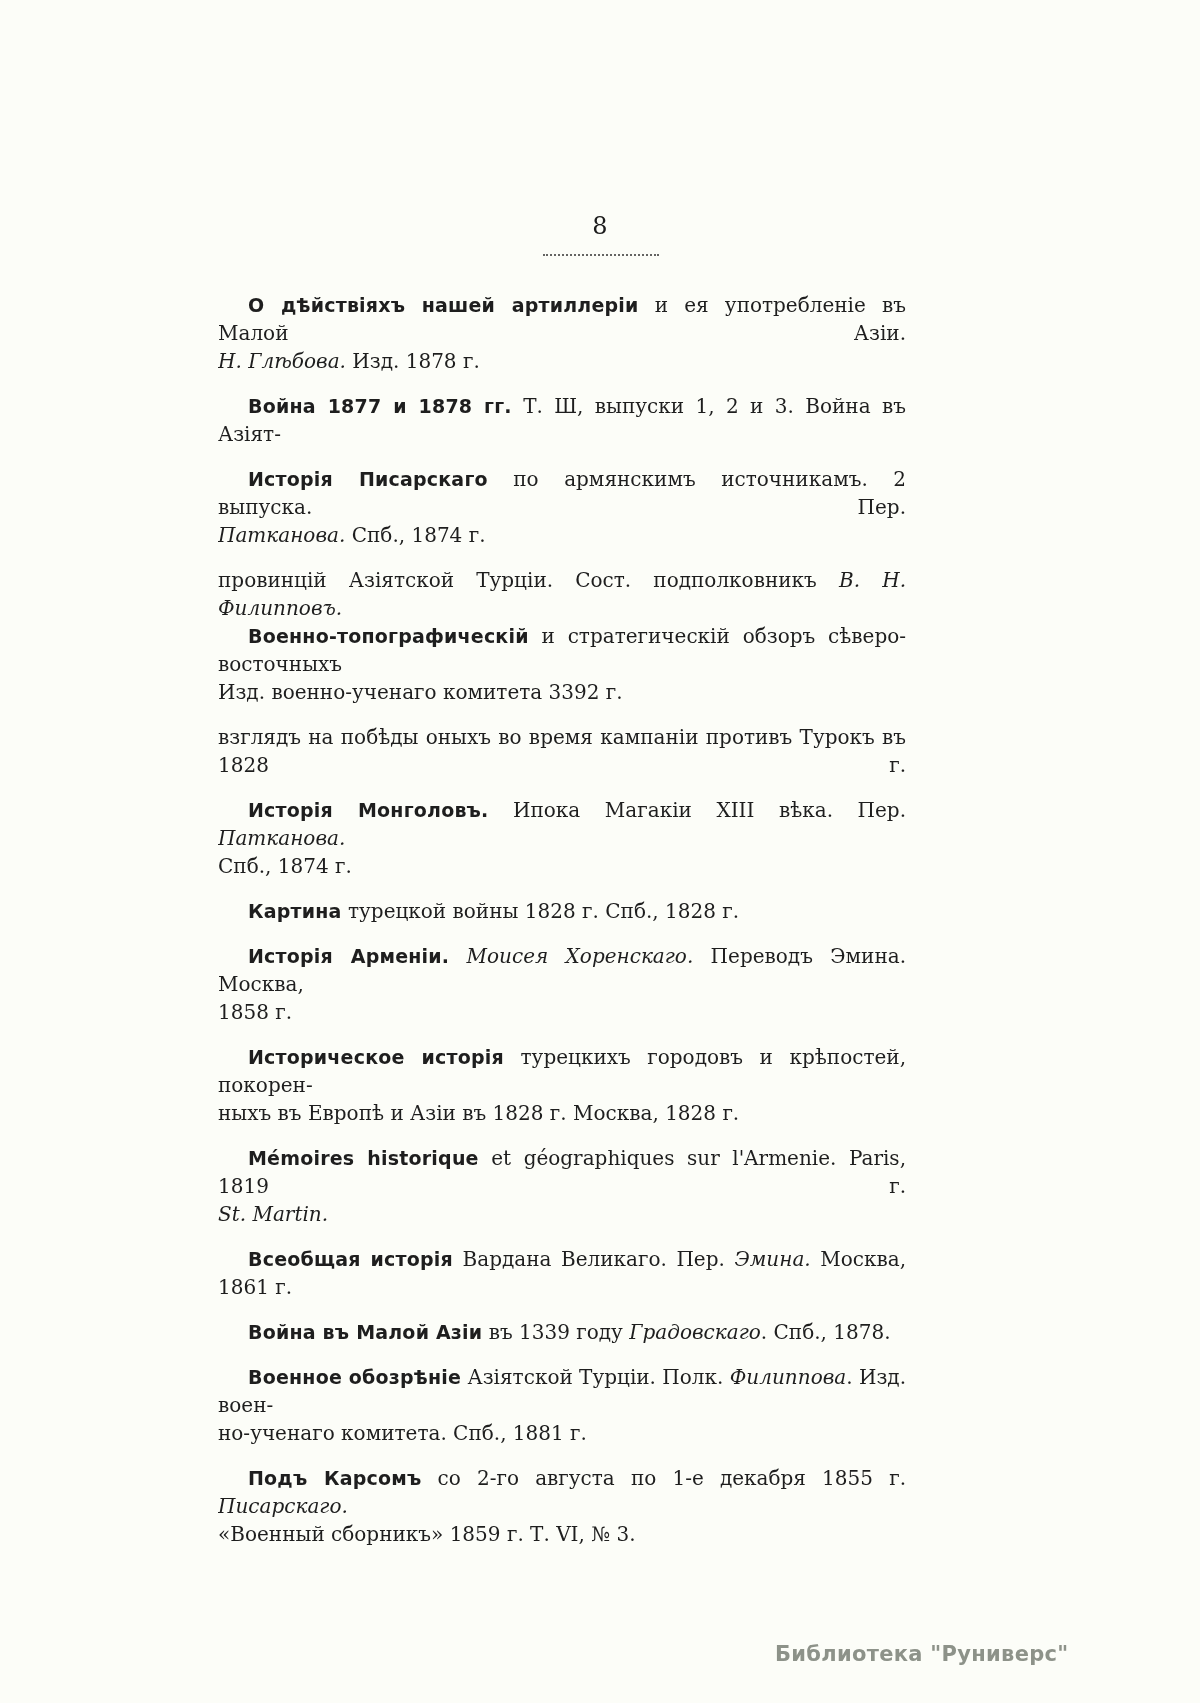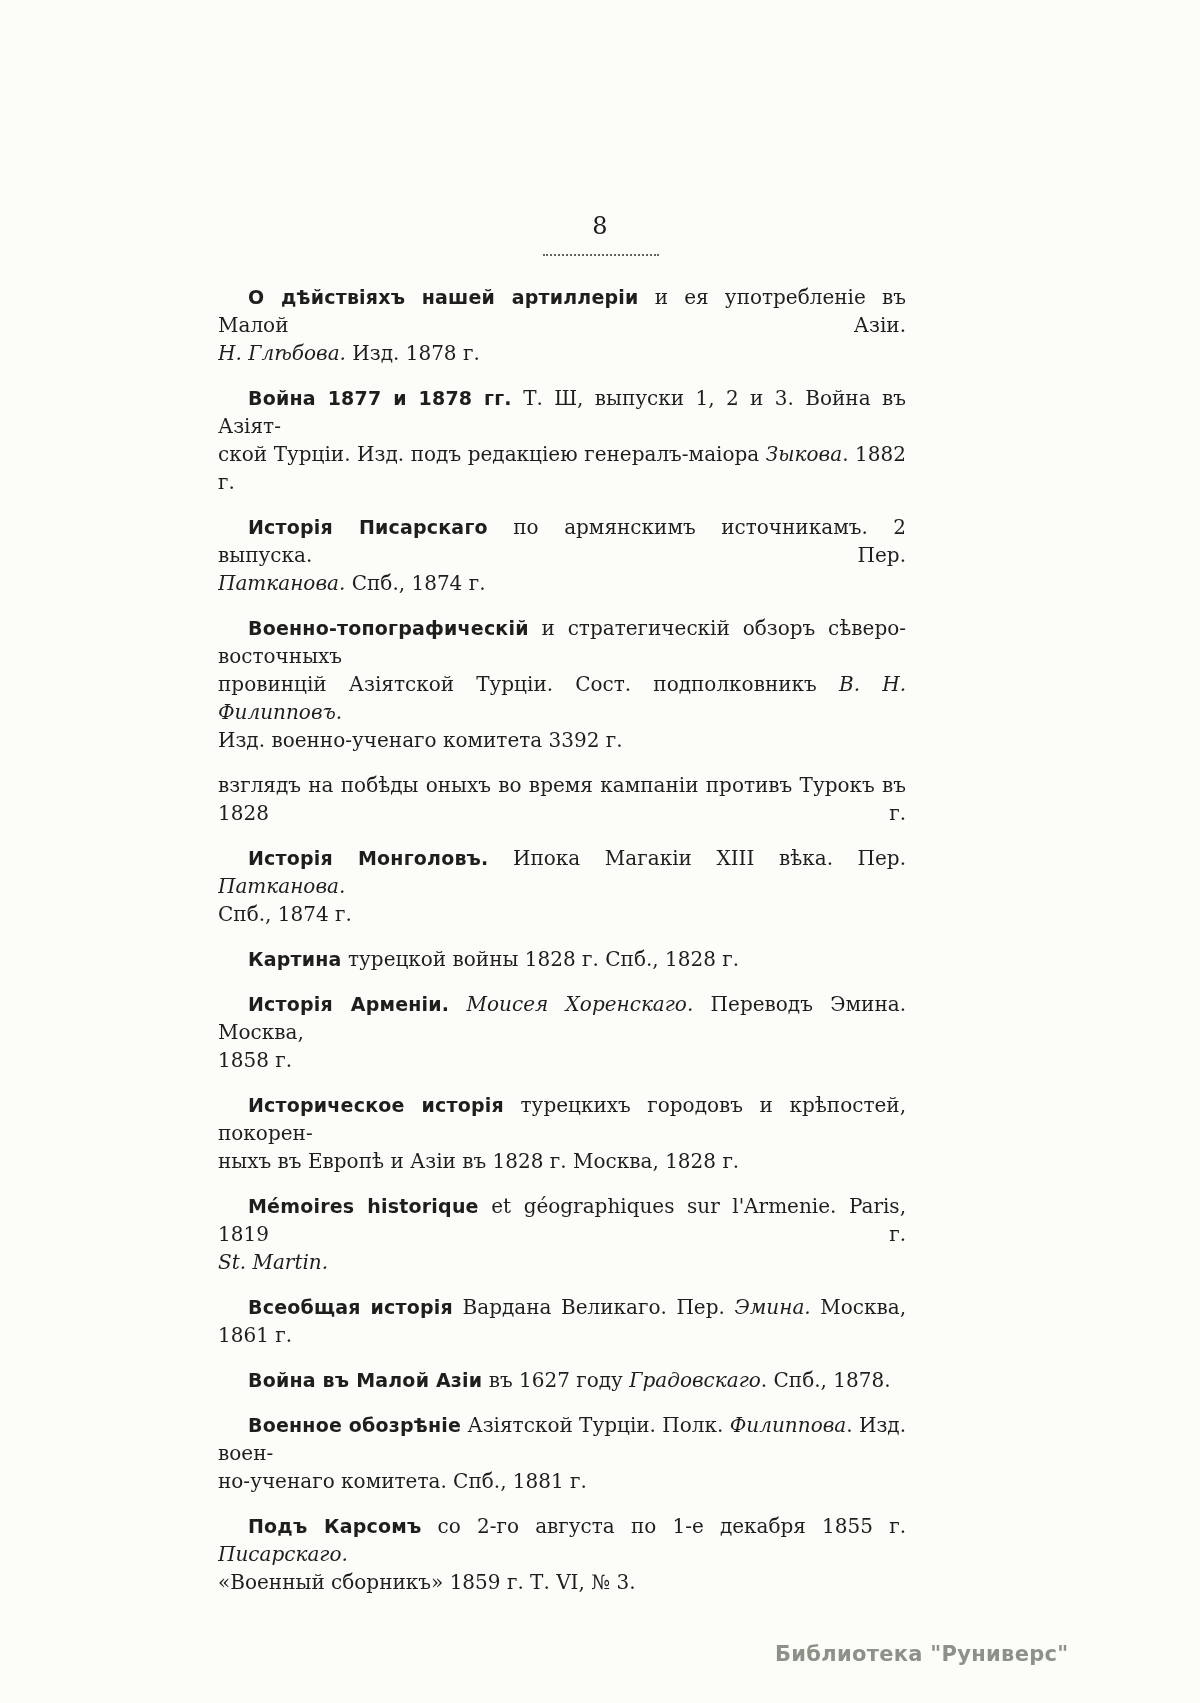--- a/index.html
+++ b/index.html
@@ -21,21 +21,21 @@
   }
   .header-rule {
     position: absolute;
     top: 254px; left: 543px; width: 116px;
     border-top: 2px dotted #4a4a4a;
     opacity: 0.85;
   }
 
   .entries {
     position: absolute;
-    top: 283px; left: 218px; width: 688px;
+    top: 291px; left: 218px; width: 688px;
   }
   .entry { margin-top: 17px; }
   .entry:first-child { margin-top: 0; }
 
   .line {
     font-size: 20px;
     line-height: 28px;
     color: #1e1e1e;
     text-align: justify;
     text-align-last: justify;
@@ -73,29 +73,28 @@
 
   <div class="header-rule"></div>
 
   <div class="entries">
       <div class="entry">
         <div class="line first"><span class="seg-b">О дѣйствіяхъ нашей артиллеріи</span><span class="seg-n"> и ея употребленіе въ Малой Азіи.</span></div>
         <div class="line last"><span class="seg-i">Н. Глѣбова.</span><span class="seg-n"> Изд. 1878 г.</span></div>
       </div>
       <div class="entry">
         <div class="line first"><span class="seg-b">Война 1877 и 1878 гг.</span><span class="seg-n"> Т. Ш, выпуски 1, 2 и 3. Война въ Азіят-</span></div>
-        <div class="line last"><span class="seg-n">ской Турціи. Изд. подъ редакціею генералъ-маіора </span><span class="seg-i">Зыкова</span><span class="seg-n">. 1882 г.</span></div>
       </div>
       <div class="entry">
         <div class="line first"><span class="seg-b">Исторія Писарскаго</span><span class="seg-n"> по армянскимъ источникамъ. 2 выпуска. Пер.</span></div>
         <div class="line last"><span class="seg-i">Патканова.</span><span class="seg-n"> Спб., 1874 г.</span></div>
       </div>
       <div class="entry">
+        <div class="line"><span class="seg-n">провинцій Азіятской Турціи. Сост. подполковникъ </span><span class="seg-i">В. Н. Филипповъ.</span></div>
         <div class="line first"><span class="seg-b">Военно-топографическій</span><span class="seg-n"> и стратегическій обзоръ сѣверо-восточныхъ</span></div>
-        <div class="line"><span class="seg-n">провинцій Азіятской Турціи. Сост. подполковникъ </span><span class="seg-i">В. Н. Филипповъ.</span></div>
         <div class="line last"><span class="seg-n">Изд. военно-ученаго комитета 3392 г.</span></div>
       </div>
       <div class="entry">
         <div class="line"><span class="seg-n">взглядъ на побѣды оныхъ во время кампаніи противъ Турокъ въ 1828 г.</span></div>
       </div>
       <div class="entry">
         <div class="line first"><span class="seg-b">Исторія Монголовъ.</span><span class="seg-n"> Ипока Магакіи XIII вѣка. Пер. </span><span class="seg-i">Патканова.</span></div>
         <div class="line last"><span class="seg-n">Спб., 1874 г.</span></div>
       </div>
       <div class="entry">
@@ -110,21 +109,21 @@
         <div class="line last"><span class="seg-n">ныхъ въ Европѣ и Азіи въ 1828 г. Москва, 1828 г.</span></div>
       </div>
       <div class="entry">
         <div class="line first"><span class="seg-b">Mémoires historique</span><span class="seg-n"> et géographiques sur l'Armenie. Paris, 1819 г.</span></div>
         <div class="line last"><span class="seg-i">St. Martin.</span></div>
       </div>
       <div class="entry">
         <div class="line first last"><span class="seg-b">Всеобщая исторія</span><span class="seg-n"> Вардана Великаго. Пер. </span><span class="seg-i">Эмина.</span><span class="seg-n"> Москва, 1861 г.</span></div>
       </div>
       <div class="entry">
-        <div class="line first last"><span class="seg-b">Война въ Малой Азіи</span><span class="seg-n"> въ 1627 году </span><span class="seg-i">Градовскаго</span><span class="seg-n">. Спб., 1878.</span></div>
+        <div class="line first last"><span class="seg-b">Война въ Малой Азіи</span><span class="seg-n"> въ 1339 году </span><span class="seg-i">Градовскаго</span><span class="seg-n">. Спб., 1878.</span></div>
       </div>
       <div class="entry">
         <div class="line first"><span class="seg-b">Военное обозрѣніе</span><span class="seg-n"> Азіятской Турціи. Полк. </span><span class="seg-i">Филиппова</span><span class="seg-n">. Изд. воен-</span></div>
         <div class="line last"><span class="seg-n">но-ученаго комитета. Спб., 1881 г.</span></div>
       </div>
       <div class="entry">
         <div class="line first"><span class="seg-b">Подъ Карсомъ</span><span class="seg-n"> со 2-го августа по 1-е декабря 1855 г. </span><span class="seg-i">Писарскаго.</span></div>
         <div class="line last"><span class="seg-n">«Военный сборникъ» 1859 г. Т. VI, № 3.</span></div>
       </div>
     </div>

